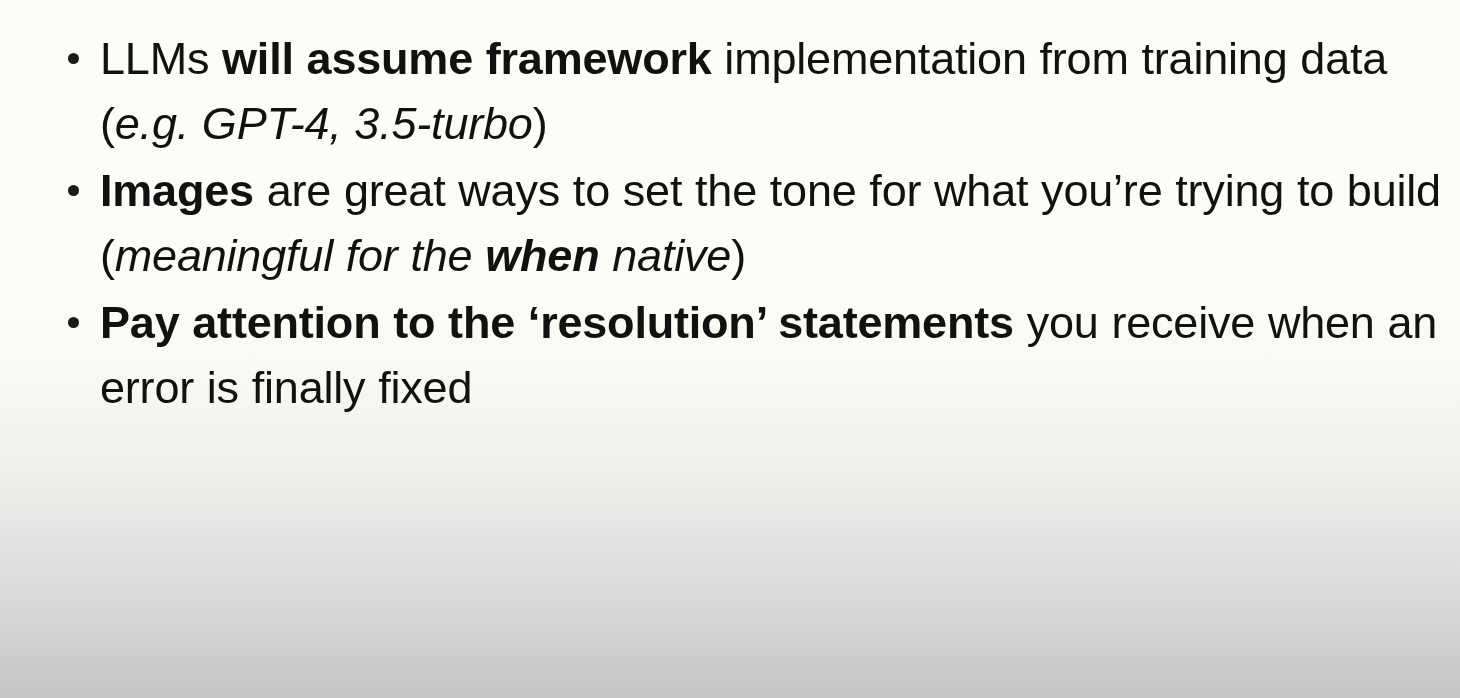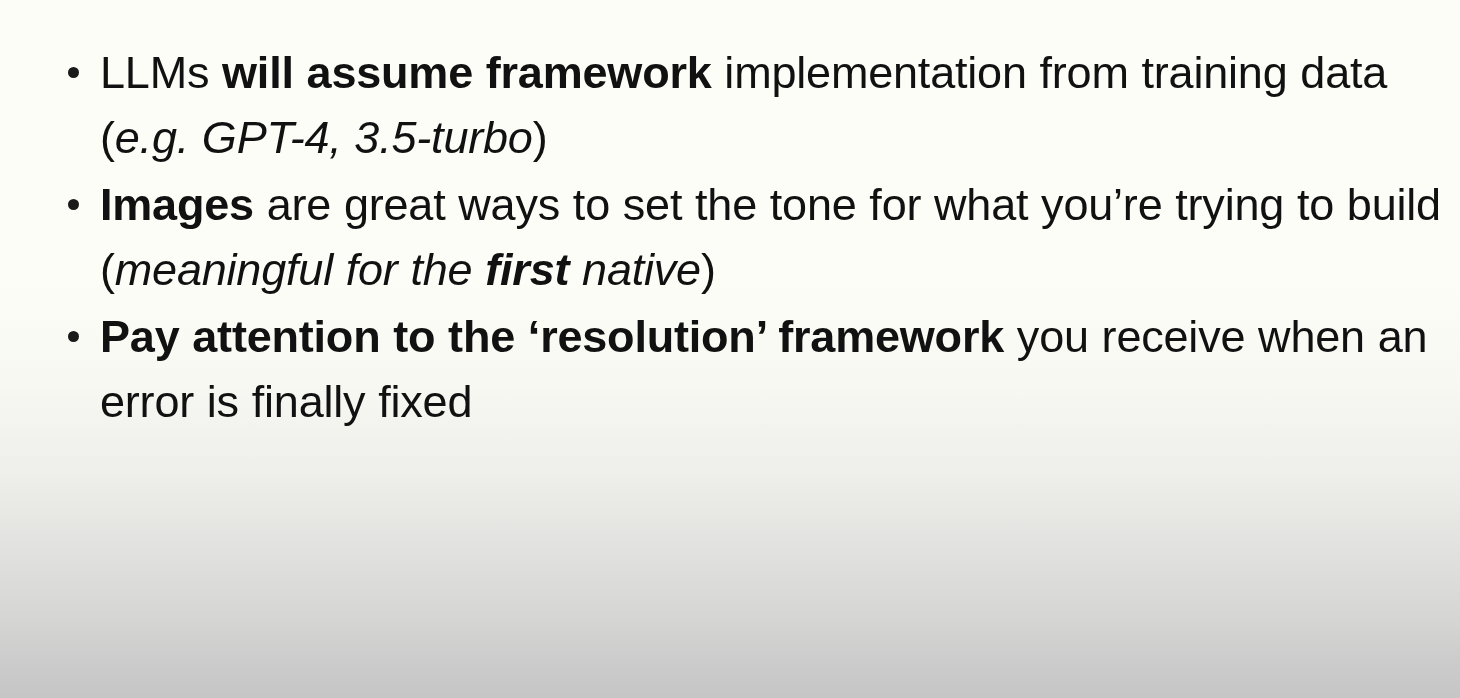--- a/index.html
+++ b/index.html
@@ -26,21 +26,21 @@
         #e2e2e0 78%,
         #d6d6d5 88%,
         #cacaca 96%,
         #c6c6c6 100%);
     overflow: hidden;
   }
 
   #bullet-list {
     position: absolute;
     left: 62px;
-    top: 40px;
+    top: 26px;
     right: 18px;
     list-style: none;
     margin: 0;
     padding: 0;
   }
 
   .bullet-item {
     position: relative;
     padding-left: 38px;
     margin: 0 0 2px 0;
@@ -77,20 +77,20 @@
 <body>
 
 <div id="slide">
   <ul id="bullet-list">
     <li class="bullet-item">
       <span class="bullet-marker"></span>
       <span class="bullet-text"><span>LLMs </span><b>will assume framework</b><span> implementation from training data (</span><i>e.g. GPT-4, 3.5-turbo</i><span>)</span></span>
     </li>
     <li class="bullet-item">
       <span class="bullet-marker"></span>
-      <span class="bullet-text"><b>Images</b><span> are great ways to set the tone for what you’re trying to build (</span><i>meaningful for the </i><b style="font-style: italic;">first</b><i> native</i><span>)</span></span>
+      <span class="bullet-text"><b>Images</b><span> are great ways to set the tone for what you’re trying to build (</span><i>meaningful for the </i><b style="font-style: italic;">when</b><i> native</i><span>)</span></span>
     </li>
     <li class="bullet-item">
       <span class="bullet-marker"></span>
-      <span class="bullet-text"><b>Pay attention to the ‘resolution’ framework</b><span> you receive when an error is finally fixed</span></span>
+      <span class="bullet-text"><b>Pay attention to the ‘resolution’ statements</b><span> you receive when an error is finally fixed</span></span>
     </li>
   </ul>
 </div>
 
 </body></html>

